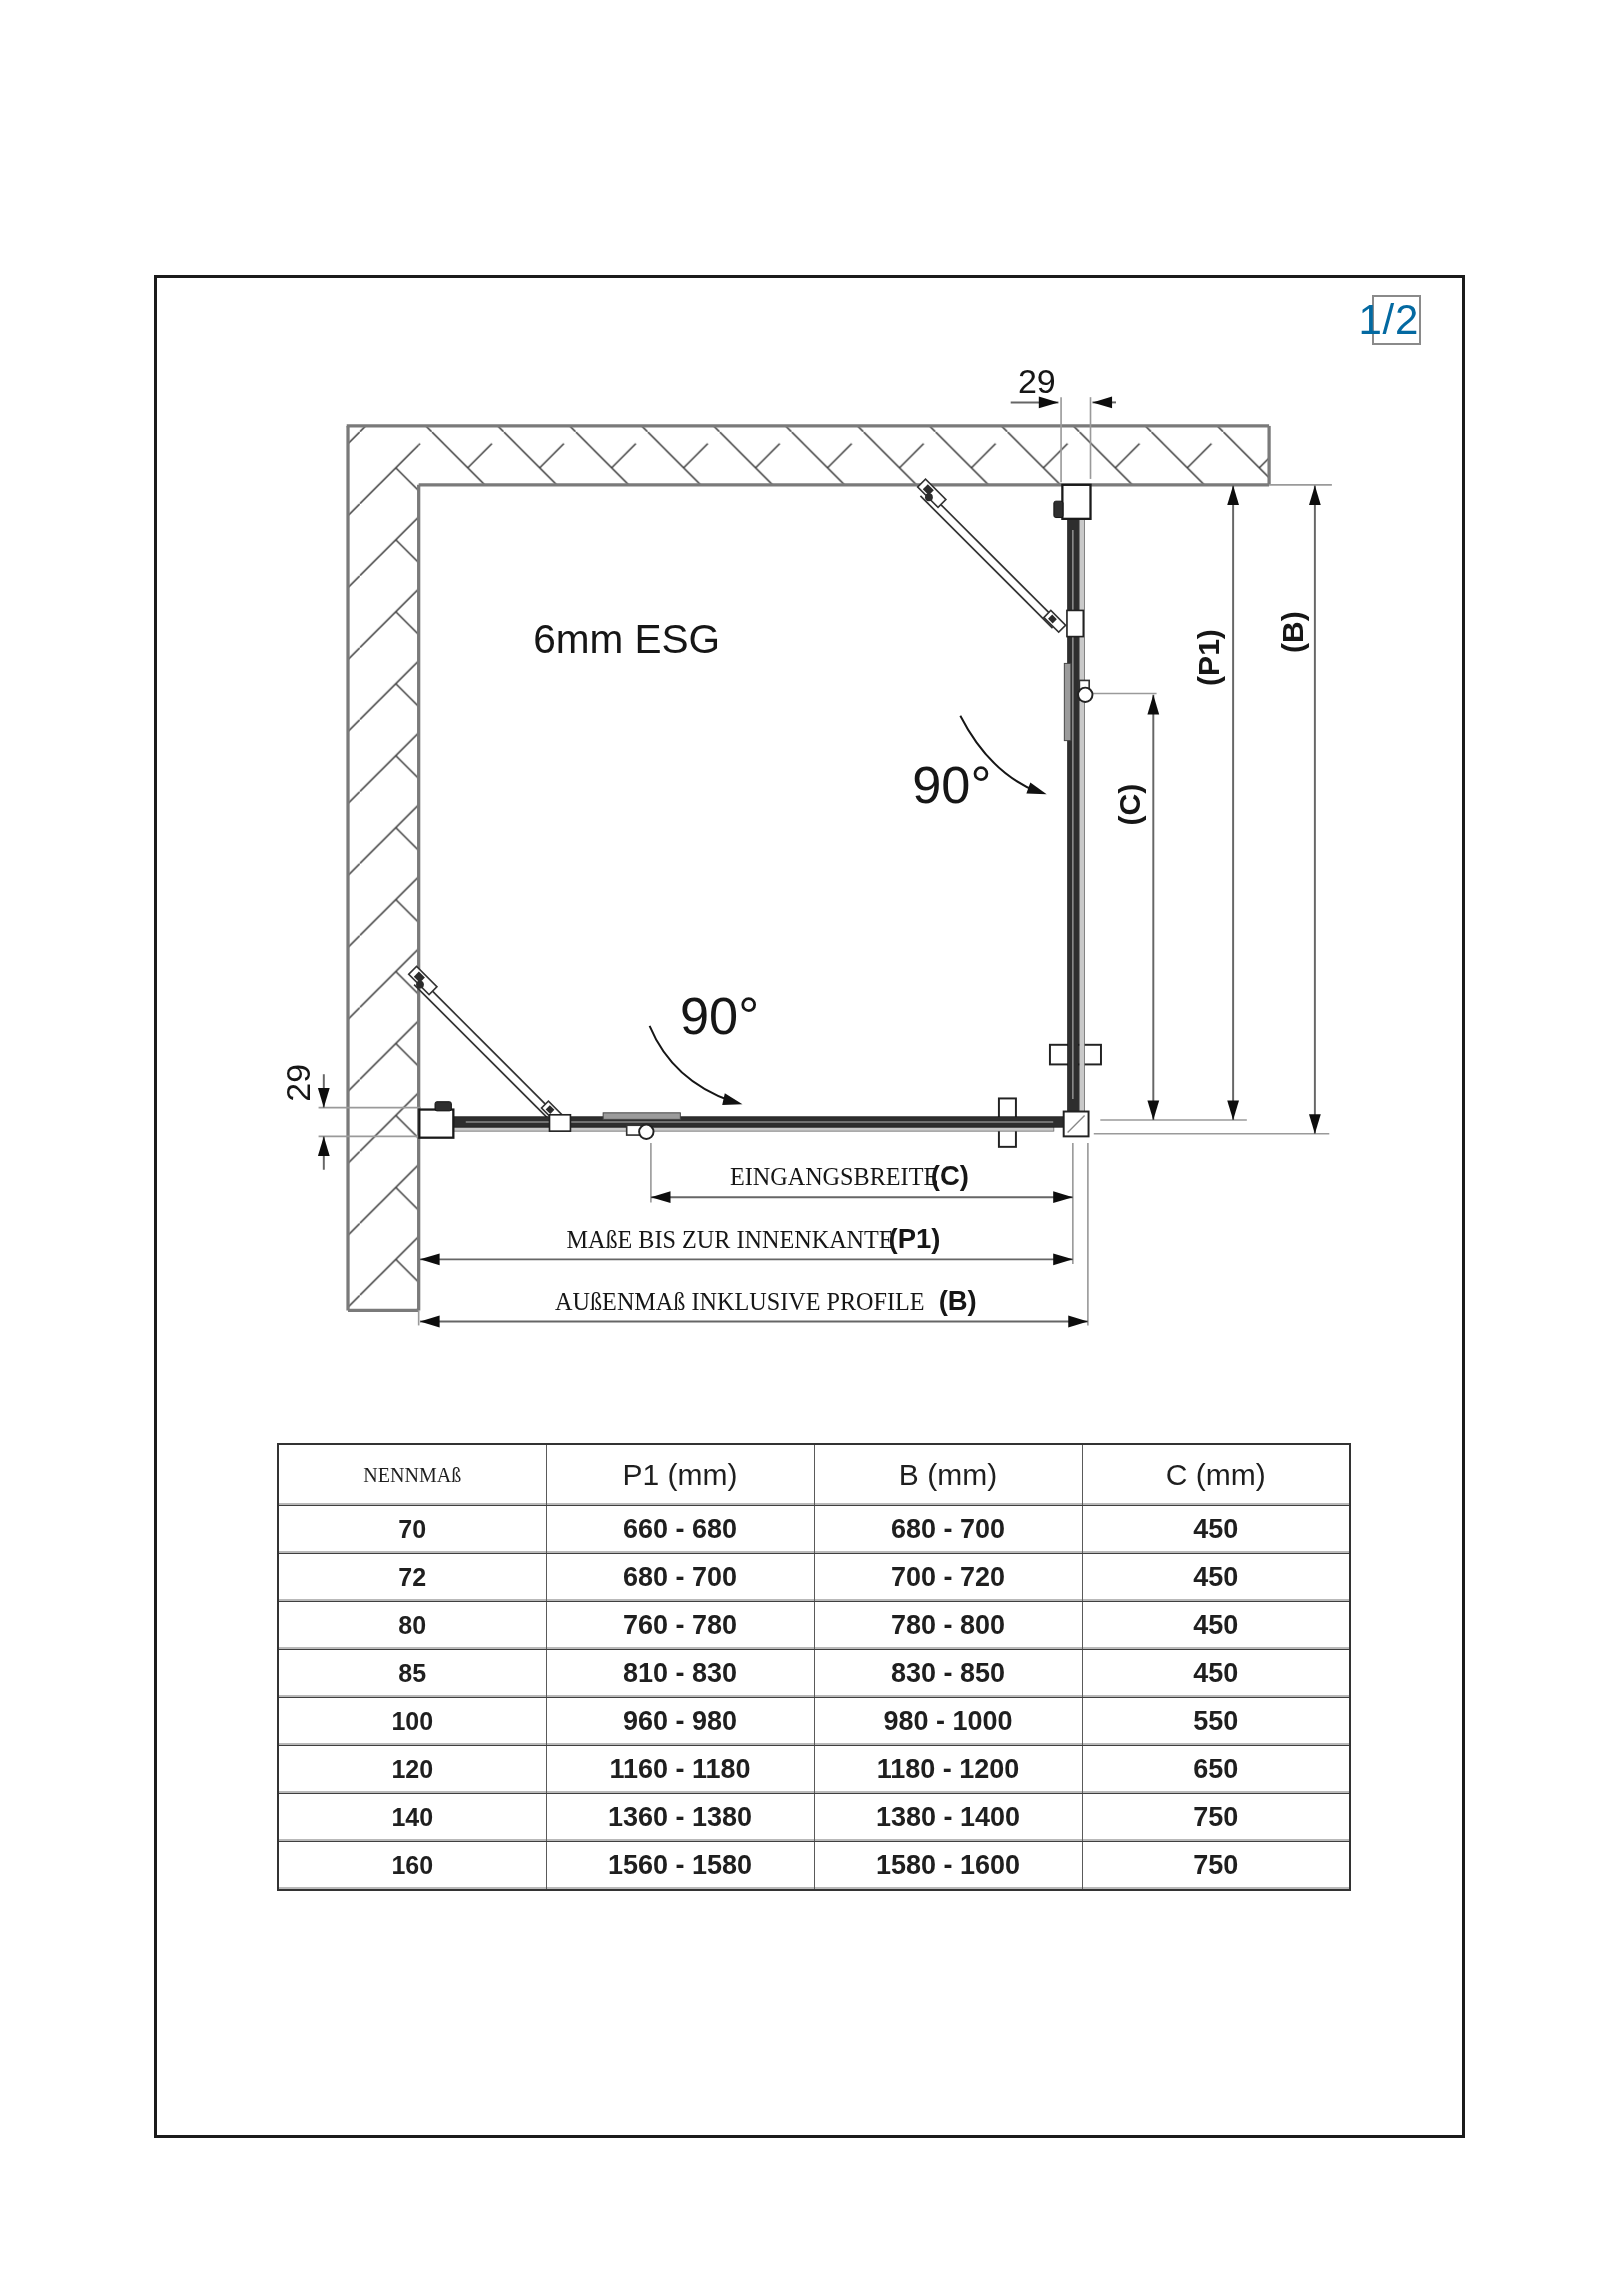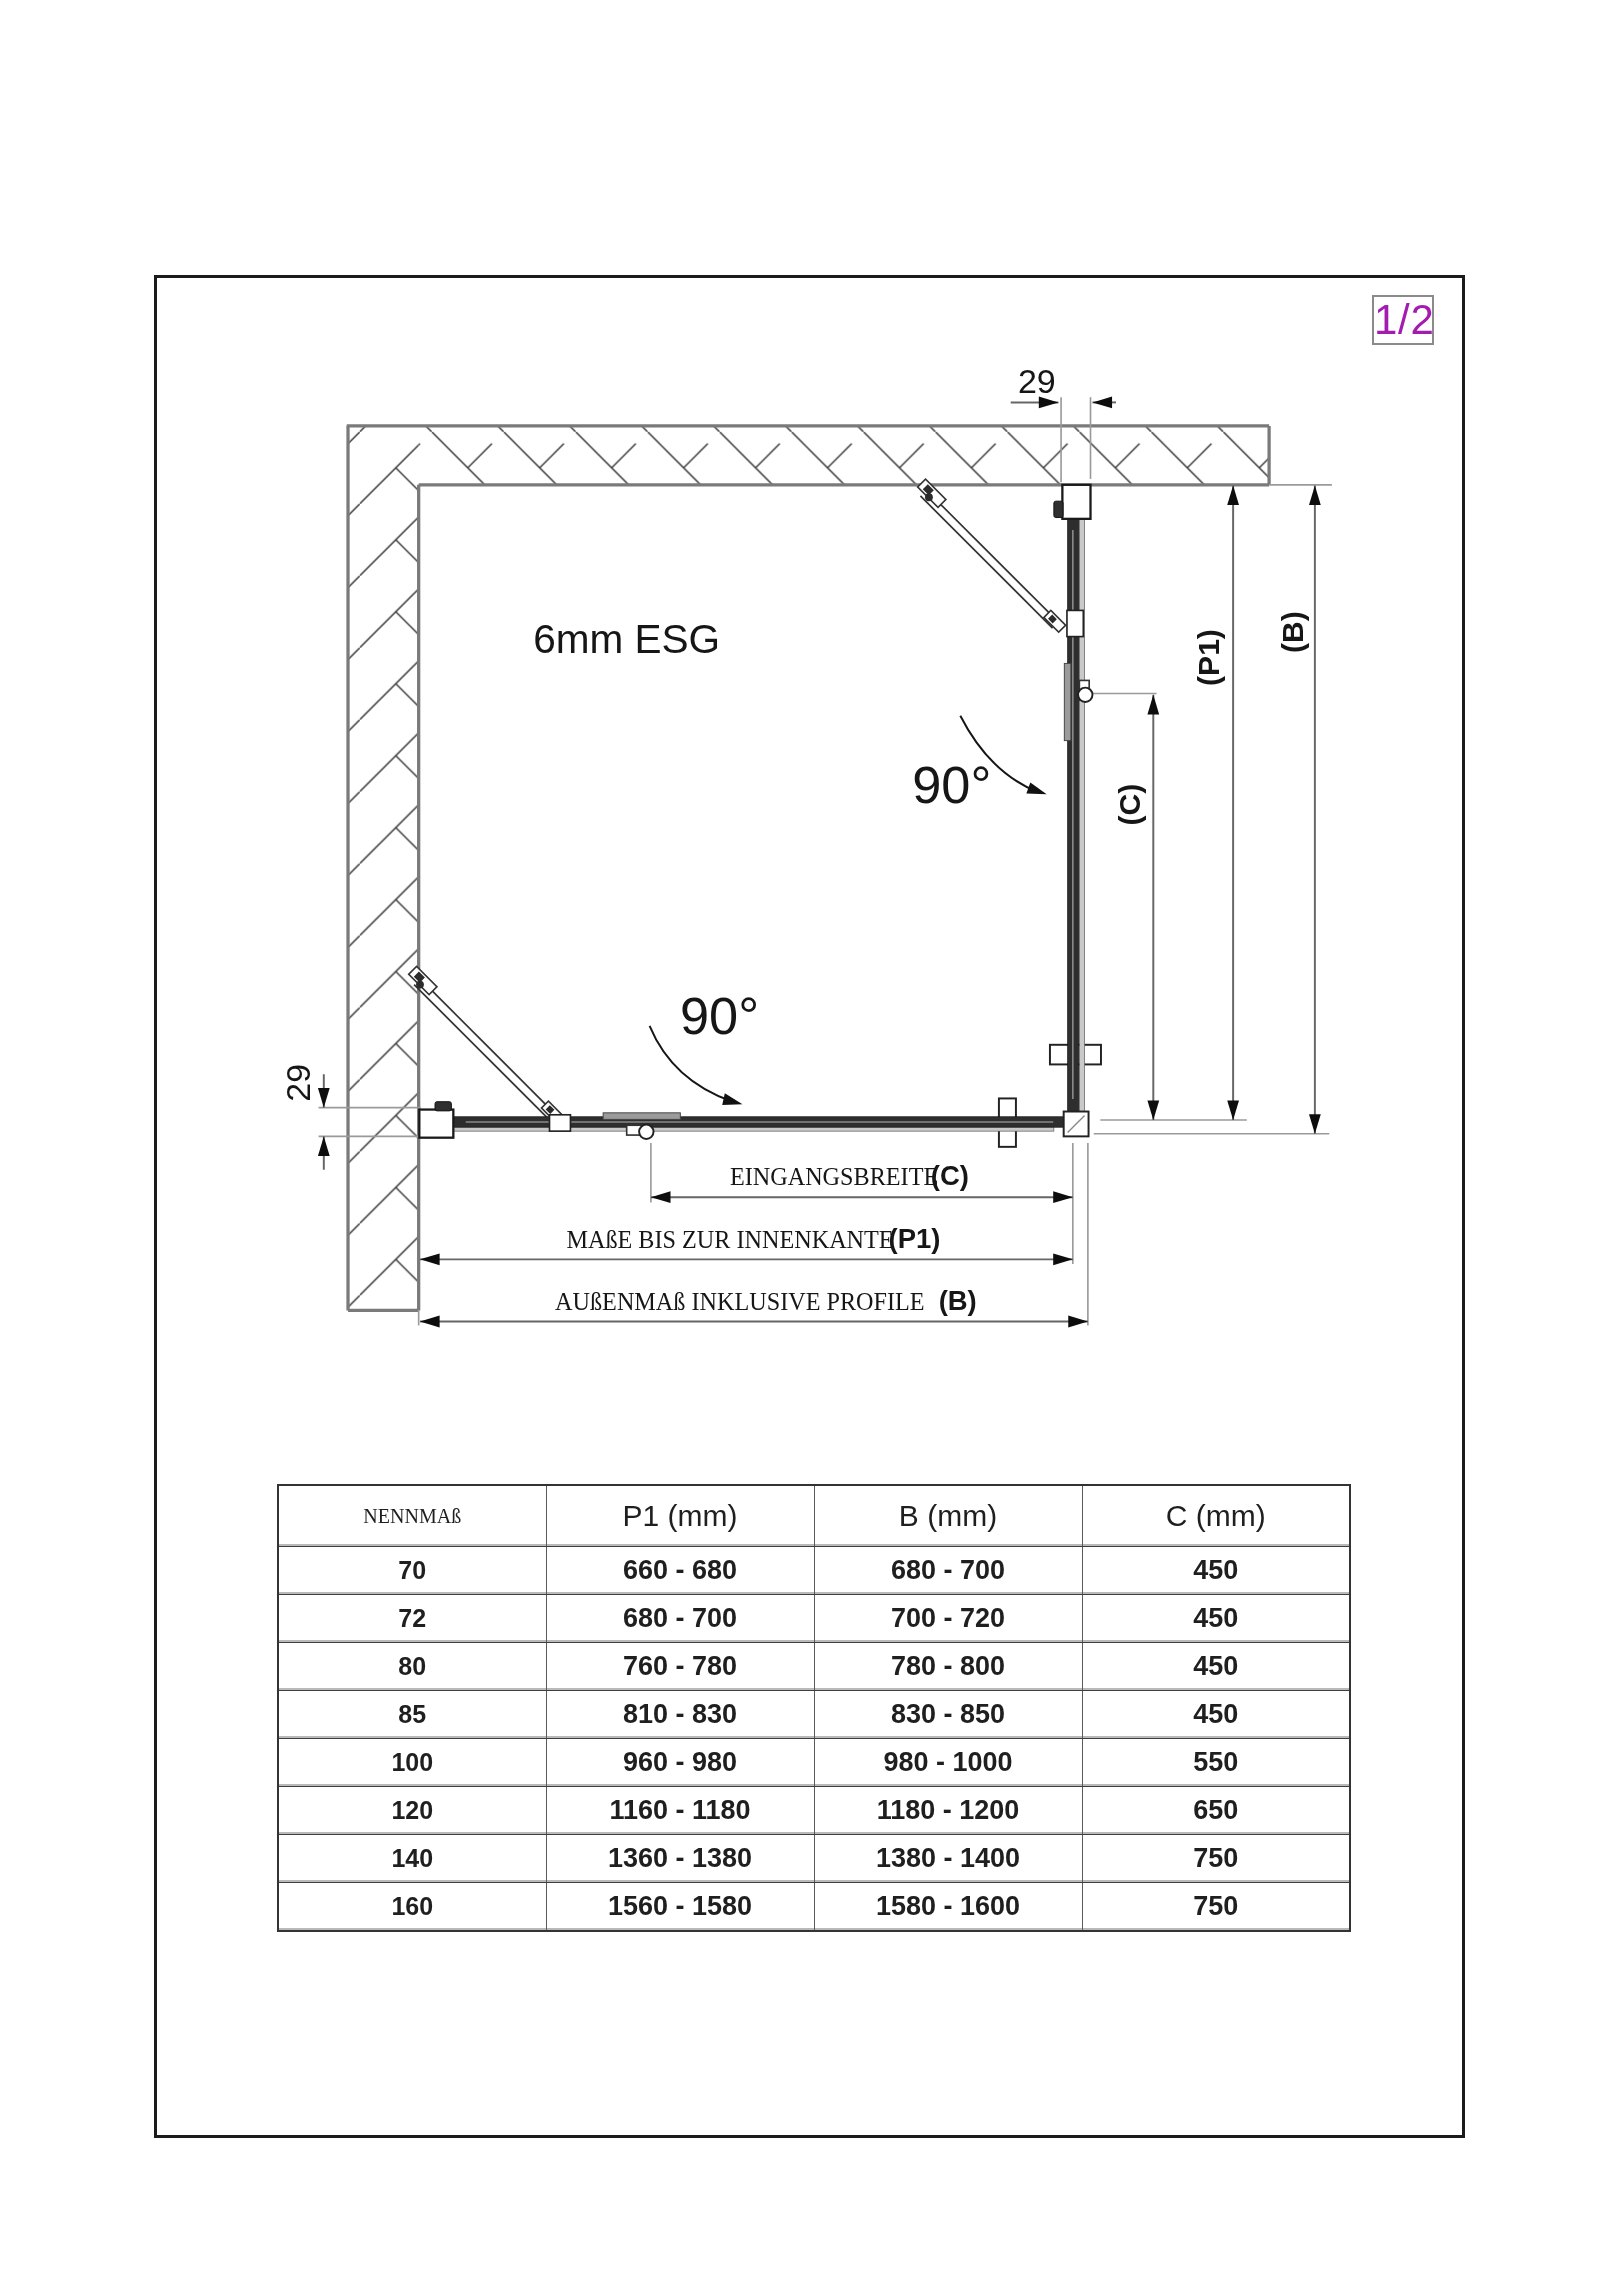--- a/index.html
+++ b/index.html
@@ -1,34 +1,34 @@
 <!DOCTYPE html>
 <html style="font-size:10.5px"><head>
 <meta charset="utf-8">
 <style>
   html,body{margin:0;padding:0;background:#ffffff;}
   #page{position:relative;width:1623px;height:2295px;background:#ffffff;overflow:hidden;
         font-family:"Liberation Sans",sans-serif;color:#1c1c1c;}
   #frame{position:absolute;left:154px;top:275px;width:1305px;height:1857px;
          border:3.9px solid #1b1b1b;}
-  #page-badge{position:absolute;left:1372px;top:295px;width:62px;height:50px;
+  #page-badge{position:absolute;left:1372px;top:295px;width:49px;height:50px;
          border:2px solid #8a8a8a;box-sizing:border-box;display:flex;align-items:center;
-         justify-content:flex-start;font-size:42px;letter-spacing:0.7px;color:#a21caf;}
+         justify-content:flex-end;font-size:42px;letter-spacing:0.7px;color:#0369a1;}
   #diagram-svg{position:absolute;left:0;top:0;}
 
   
   #size-table{position:absolute;left:277px;top:1443px;width:1074px;border-collapse:collapse;
       table-layout:fixed;background:#fff;}
   #size-table th,#size-table td{
       border-right:1.3px solid #5a5a5a;
       border-bottom:1.3px solid #3f3f3f;
       box-shadow:inset 0 -2px 0 #b9b9b9;
       text-align:center;vertical-align:middle;padding:0;color:#1f1f1f;}
   #size-table th:last-child,#size-table td:last-child{border-right:none;}
-  #size-table{border:2px solid #333;margin-top:41px;}
+  #size-table{border:2px solid #333;}
   #size-table thead th{height:60px;font-size:30px;font-weight:400;}
   #size-table thead th.nominal-h{font-family:"Liberation Serif",serif;font-size:20px;font-weight:400;}
   #size-table tbody td{height:47px;font-size:27px;font-weight:700;}
   #size-table tbody td.nominal-c{font-size:25px;font-weight:700;}
 
   .svgtxt{font-family:"Liberation Sans",sans-serif;fill:#161616;}
   .serif{font-family:"Liberation Serif",serif;}
 </style>
 </head>
 <body>

